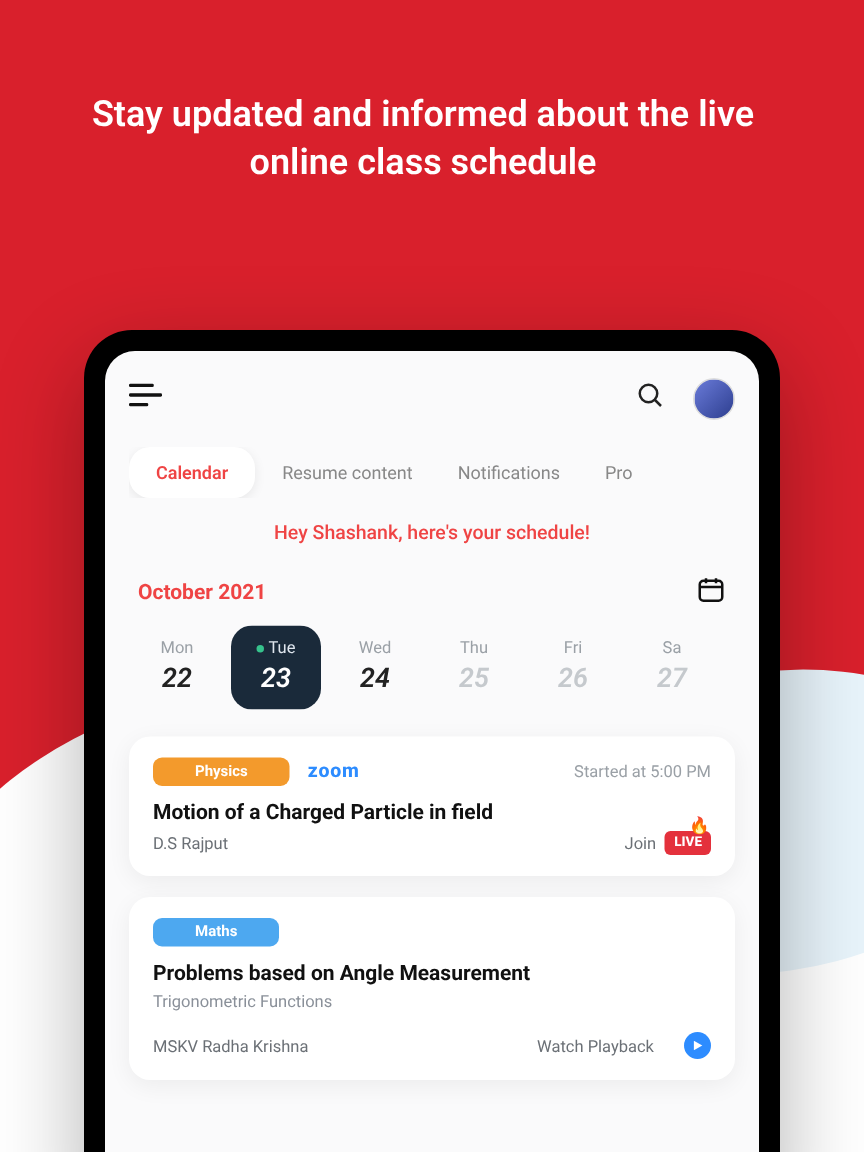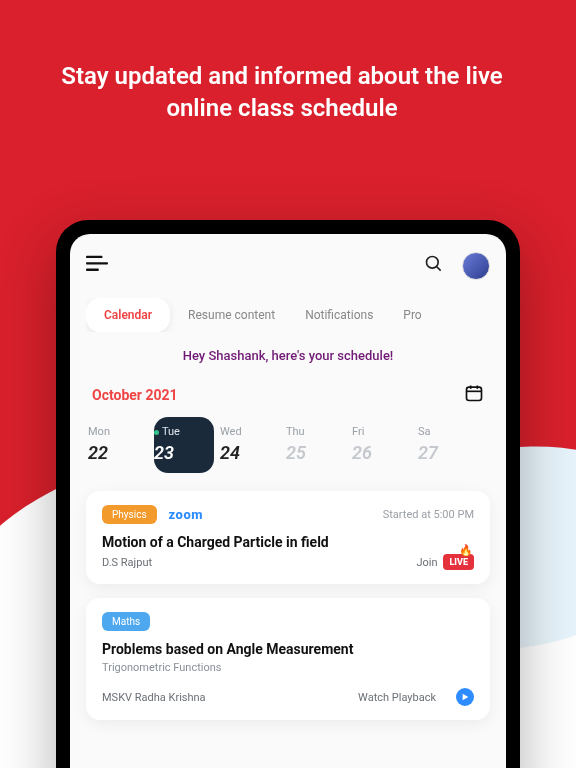--- a/index.html
+++ b/index.html
@@ -80,46 +80,46 @@
 .tab { font-size: 12px; color: #888; padding: 8px 12px; }
 .tab.active {
   background: #fff;
   border-radius: 14px;
   box-shadow: 0 2px 8px rgba(0,0,0,0.08);
   color: #ef4444;
   font-weight: 600;
   padding: 10px 18px;
 }
 
-.greeting { text-align: center; font-size: 13px; color: #701a75; font-weight: 500; margin-bottom: 20px; }
+.greeting { text-align: center; font-size: 13px; color: #ef4444; font-weight: 500; margin-bottom: 20px; }
 
 .month-row { display: flex; align-items: center; justify-content: space-between; padding: 0 6px; margin-bottom: 10px; }
 .month-label { font-size: 14px; font-weight: 700; color: #ef4444; }
 .cal-icon svg { width: 20px; height: 20px; stroke: #111; }
 
 .days { display: flex; gap: 6px; overflow: hidden; margin-bottom: 18px; padding: 0 2px; }
-.day { flex: 0 0 60px; padding: 8px 0 10px; border-radius: 14px; }
+.day { flex: 0 0 60px; text-align: center; padding: 8px 0 10px; border-radius: 14px; }
 .day .dow { font-size: 11px; color: #9aa0a6; margin-bottom: 4px; position: relative; }
 .day .num { font-size: 18px; font-weight: 600; color: #222; font-style: italic; }
 .day.faded .num { color: #c5c9cd; }
 .day.selected { background: #1A2A3A; }
 .day.selected .dow { color: #dfe6ee; }
 .day.selected .num { color: #fff; }
 .dot { display: inline-block; width: 5px; height: 5px; border-radius: 50%; background: #36C28C; margin-right: 3px; vertical-align: middle; }
 
 .card {
   background: #fff;
   border-radius: 14px;
   padding: 14px 16px 14px;
   margin-bottom: 14px;
   box-shadow: 0 4px 16px rgba(0,0,0,0.06);
   position: relative;
 }
 .card-head { display: flex; align-items: center; gap: 12px; margin-bottom: 10px; }
-.badge { font-size: 10px; font-weight: 400; color: #fff; padding: 4px 10px; border-radius: 6px; text-align: right; }
+.badge { font-size: 10px; font-weight: 700; color: #fff; padding: 4px 28px; border-radius: 6px; text-align: right; }
 .badge.physics { background: #F39A2C; }
 .badge.maths { background: #4DA8F0; }
 .zoom { color: #2D8CFF; font-weight: 800; font-size: 13px; letter-spacing: 0.5px; }
 .started { color: #9aa0a6; font-size: 11px; margin-left: auto; }
 .card-title { font-size: 14px; font-weight: 700; color: #111; margin-bottom: 4px; }
 .card-sub { font-size: 11px; color: #8a9099; margin-bottom: 14px; }
 .card-foot { display: flex; align-items: center; justify-content: space-between; }
 .teacher { font-size: 11px; color: #6b7076; }
 .join-wrap { display: flex; align-items: center; gap: 6px; }
 .join-label { font-size: 11px; color: #6b7076; }

